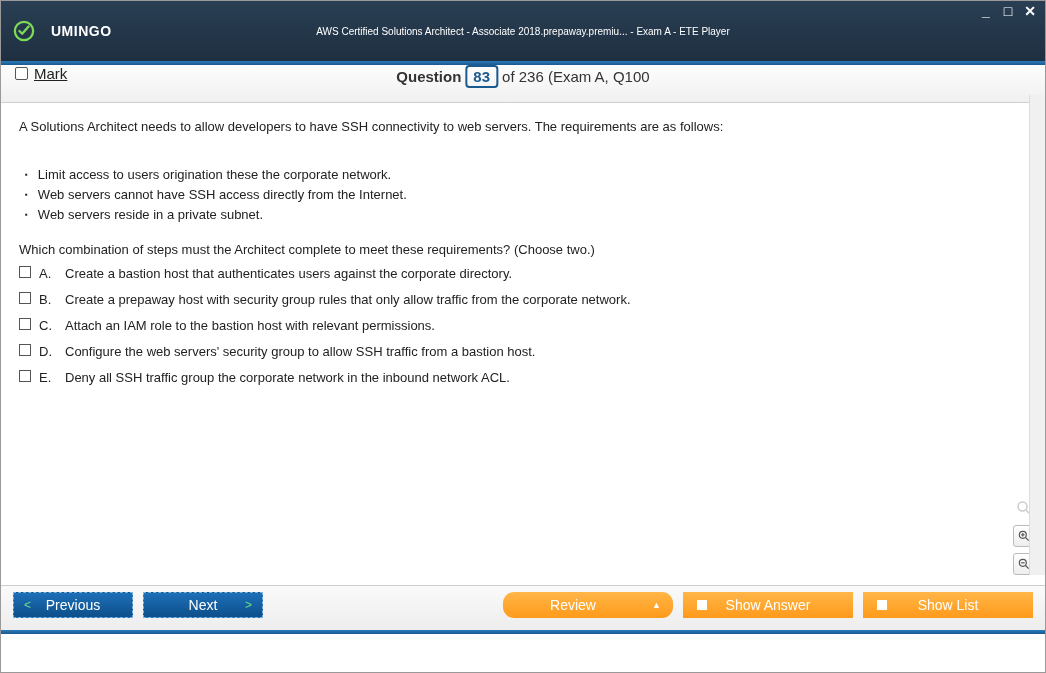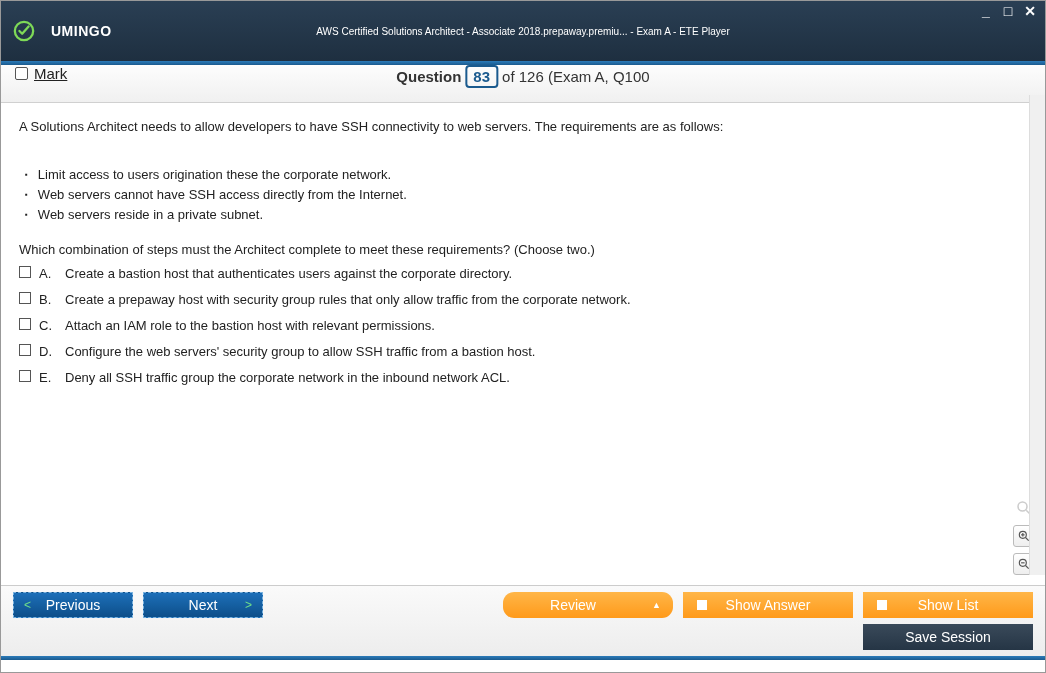--- a/index.html
+++ b/index.html
@@ -72,21 +72,21 @@
   <div class="blue-divider"></div>
 
   <div class="question-header">
     <div class="mark-wrap">
       <div class="mark-chk"></div>
       <span class="mark-lbl">Mark</span>
     </div>
     <div class="q-center">
       <span class="q-word">Question</span>
       <span class="q-num-box">83</span>
-      <span>of 126 (Exam A, Q100</span>
+      <span>of 236 (Exam A, Q100</span>
     </div>
   </div>
 
   <div class="content">
     <div class="intro">A Solutions Architect needs to allow developers to have SSH connectivity to web servers. The requirements are as follows:</div>
     <ul class="bullets">
       <li>Limit access to users origination these the corporate network.</li>
       <li>Web servers cannot have SSH access directly from the Internet.</li>
       <li>Web servers reside in a private subnet.</li>
     </ul>
@@ -163,19 +163,16 @@
       <button class="btn btn-orange">
           <span class="sq"></span>
           <span>Show Answer</span>
         </button>
       <button class="btn btn-orange">
           <span class="sq"></span>
           <span>Show List</span>
         </button>
     </div>
     <div class="btn-row row2">
-      <button class="btn btn-dark">
-          <span>Save Session</span>
-        </button>
     </div>
   </div>
   <div class="bottom-accent"></div>
 </div>
 
 </body></html>

